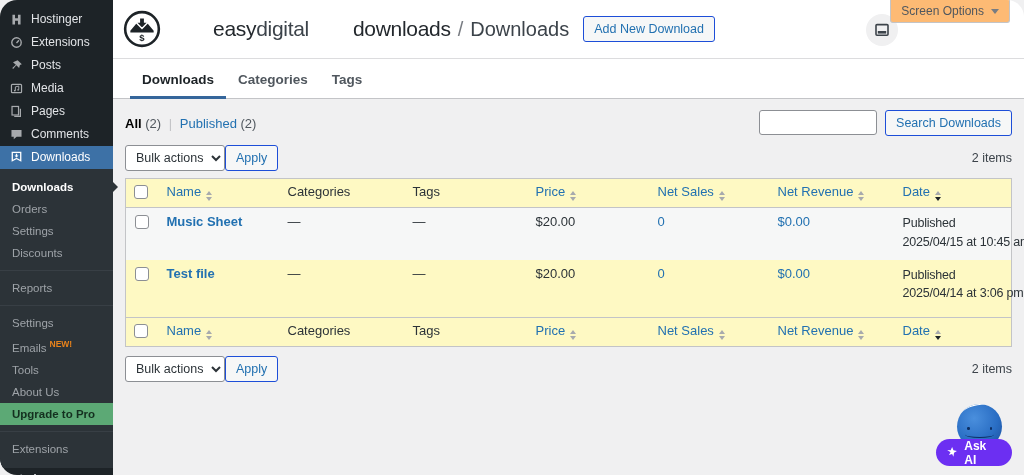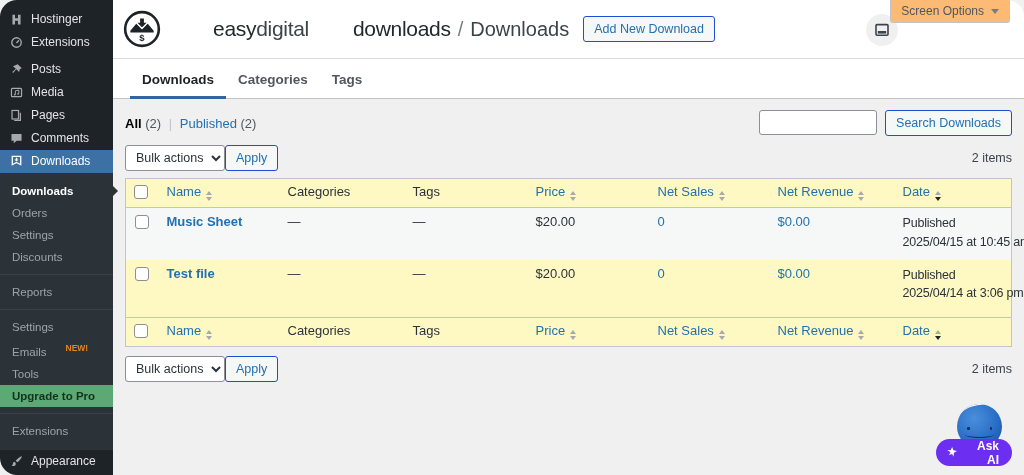--- a/index.html
+++ b/index.html
@@ -15,21 +15,21 @@
   .mi .ic { width:13px; height:13px; flex:0 0 13px; color:#a7aaad; display:flex; align-items:center; }
   .mi .ic svg { width:13px; height:13px; }
   .mi.active { background:#3d71a6; color:#fff; }
   .mi.active .ic { color:#fff; }
   .sep { height:12px; }
   .submenu { background:#2c3338; padding:7px 0 8px; }
   .sub { display:block; padding:5px 12px; font-size:11.5px; color:#9ea3a8; cursor:pointer; position:relative; }
   .sub.current { color:#fff; font-weight:bold; }
   .sub.current::after { content:""; position:absolute; right:-12px; top:50%; transform:translateY(-50%);
         border:7px solid transparent; border-left:7px solid #2c3338; }
-  .sub .newbadge { color:#e8831c; font-size:8.5px; font-weight:bold; vertical-align:super; margin-left:19px; }
+  .sub .newbadge { color:#e8831c; font-size:8.5px; font-weight:bold; vertical-align:super; margin-left:3px; }
   .sub.upgrade { background:#5ca975; color:#14301f; font-weight:bold; }
   .subsep { border-top:1px solid #383f45; margin:6px 0; }
   .sidebar-bottom { margin-top:auto; padding-bottom:2px; }
 
   
   .main { flex:1; min-width:0; display:flex; flex-direction:column; background:#f0f0f1; }
   .edd-header { position:relative; background:#fff; height:59px; border-bottom:1px solid #dcdcde;
                 display:flex; align-items:center; padding-left:10px; flex:0 0 59px; }
   .edd-logo { width:38px; height:38px; }
   .brand { font-size:21px; color:#23282d; margin-left:8px; letter-spacing:-0.3px; white-space:nowrap; }
@@ -92,21 +92,21 @@
             overflow:hidden; cursor:pointer; }
   .mascot .band { position:absolute; top:-4px; left:-2px; width:49px; height:40px; border-radius:50%;
                   border-top:5px solid #fff; border-left:2px solid transparent; border-right:2px solid transparent;
                   transform:rotate(-8deg); }
   .mascot .eye { position:absolute; top:23px; width:2.5px; height:2.5px; background:#0d2f63; border-radius:50%; }
   .mascot .eye.l { left:10px; } .mascot .eye.r { right:10px; }
   .mascot .mouth { position:absolute; top:27px; left:8px; width:29px; height:7px;
                    border-bottom:1.8px solid #0d2f63; border-radius:50%; }
   .pill { position:absolute; bottom:0; right:0; height:27px; padding:0 13px 0 10px; background:#6c2ff2;
           border-radius:14px; display:flex; align-items:center; gap:6px; color:#fff; font-size:12px;
-          font-weight:bold; cursor:pointer;text-align:right; }
+          font-weight:bold; cursor:pointer; }
 </style>
 </head>
 <body>
 
 <div class="screen">
 
   <aside class="sidebar">
     <div class="mi">
       <span class="ic">
           <svg viewBox="0 0 16 16" fill="currentColor">
@@ -175,20 +175,21 @@
       <a class="sub current">Downloads</a>
       <a class="sub">Orders</a>
       <a class="sub">Settings</a>
       <a class="sub">Discounts</a>
       <div class="subsep"></div>
       <a class="sub">Reports</a>
       <div class="subsep"></div>
       <a class="sub">Settings</a>
       <a class="sub"><span>Emails</span><span class="newbadge">NEW!</span></a>
       <a class="sub">Tools</a>
+      <a class="sub">About Us</a>
       <a class="sub upgrade">Upgrade to Pro</a>
       <div class="subsep"></div>
       <a class="sub">Extensions</a>
     </nav>
 
     <div class="sidebar-bottom">
       <div class="mi">
         <span class="ic">
             <svg viewBox="0 0 16 16" fill="currentColor">
               <path d="M14.2 1.6c-2.6 1-5.6 3.4-7.2 5.4l2 2c2.3-1.8 4.6-4.4 5.6-7z"></path>

